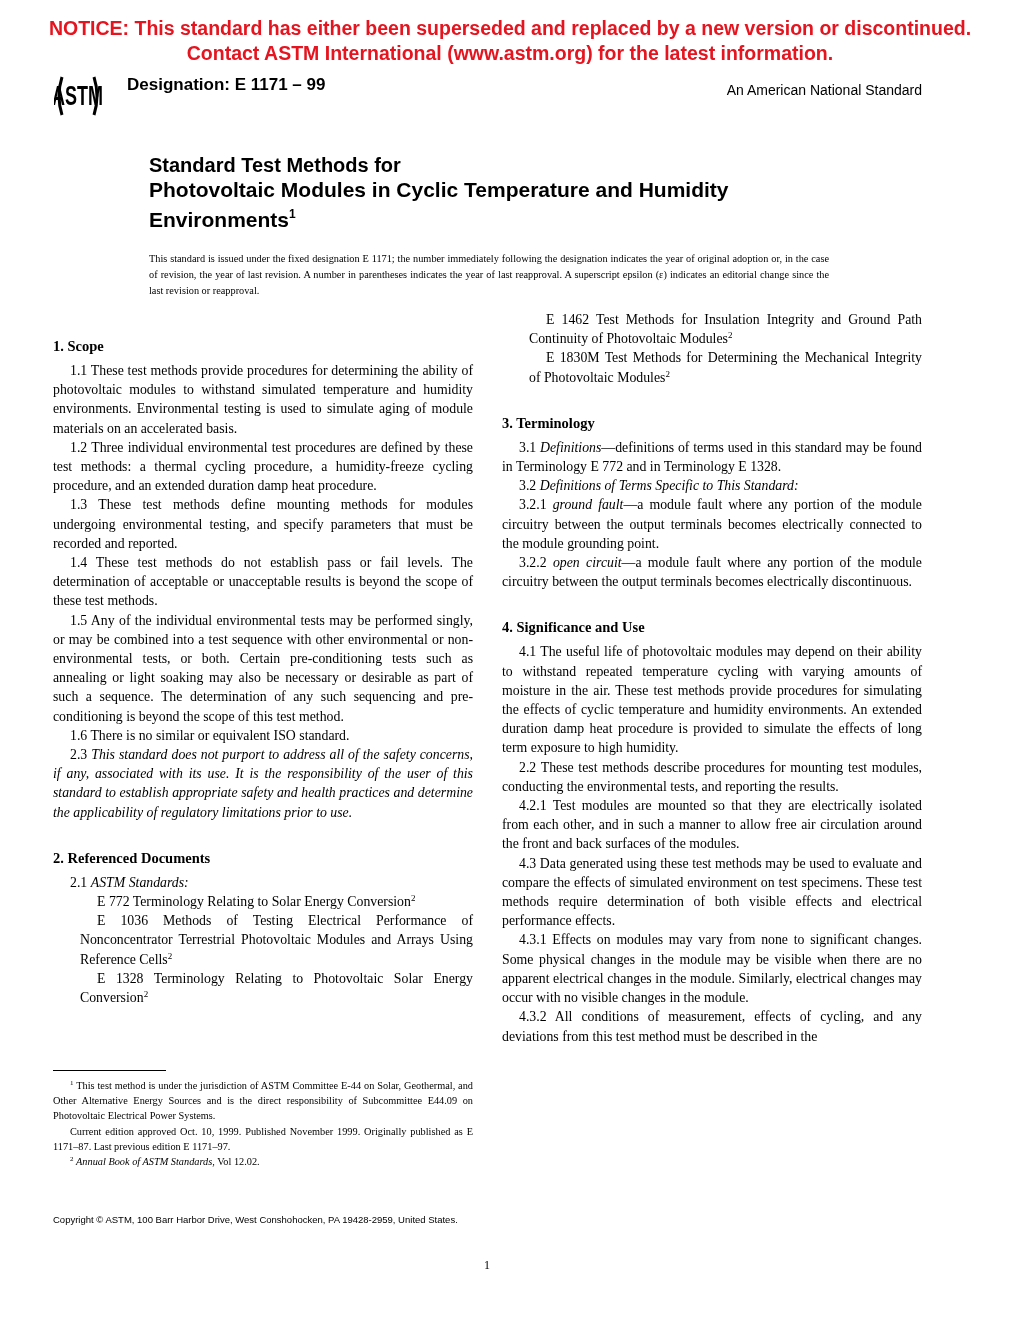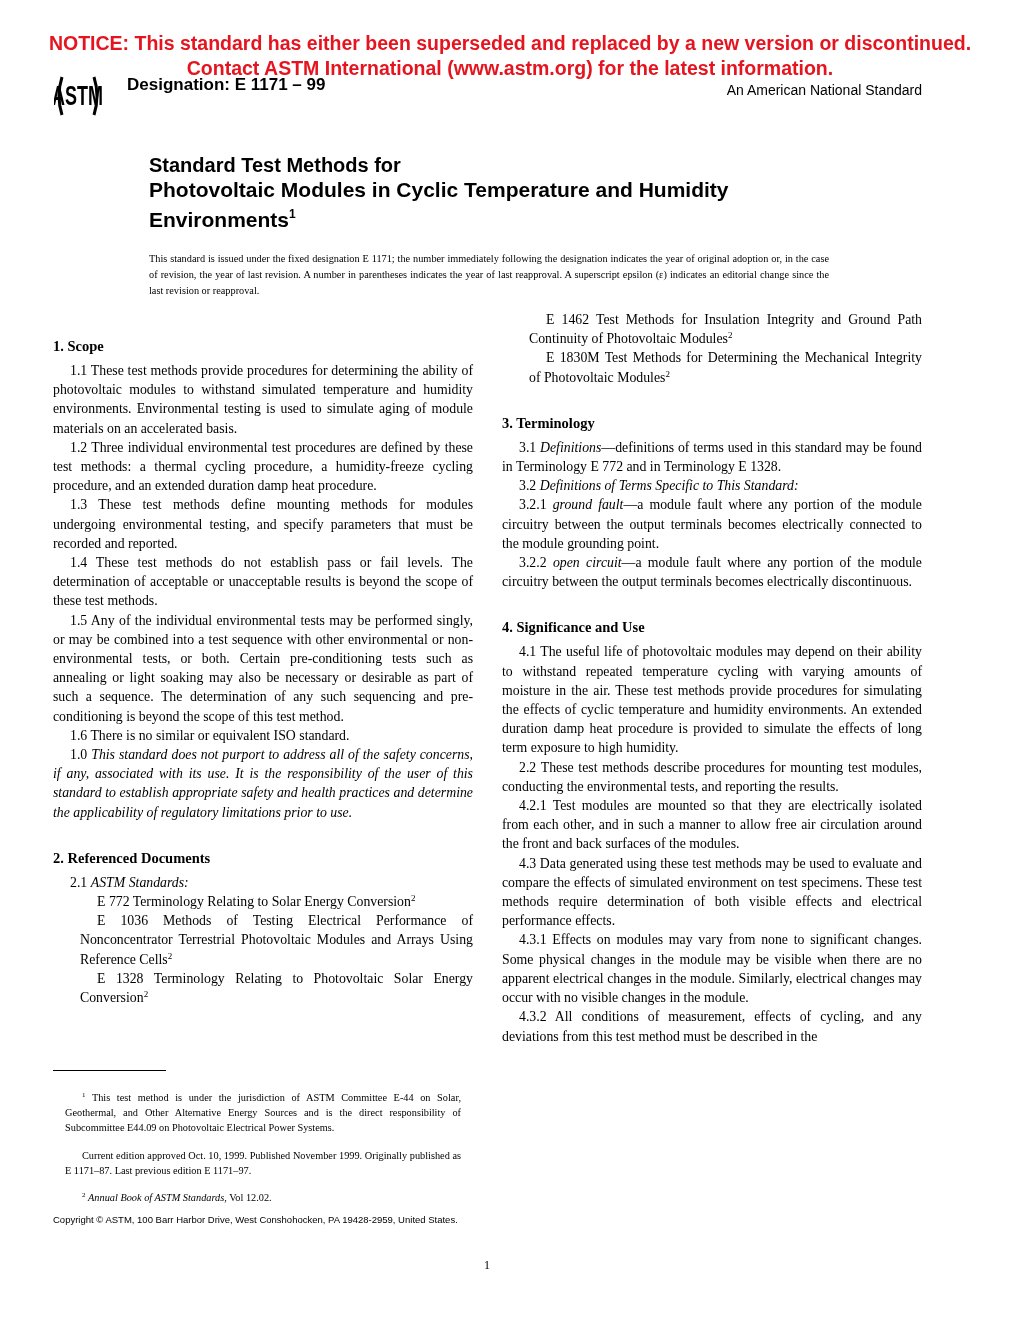--- a/index.html
+++ b/index.html
@@ -1,17 +1,17 @@
 <!DOCTYPE html>
 <html><head>
 <meta charset="utf-8">
 <style>
   html, body { margin: 0; padding: 0; background: #ffffff; }
   body { width: 1020px; height: 1320px; position: relative; overflow: hidden; color: #000; }
-  .notice { position: absolute; left: 0; width: 1020px; top: 31px; text-align: center;
+  .notice { position: absolute; left: 0; width: 1020px; top: 16px; text-align: center;
     font-family: "Liberation Sans", sans-serif; font-weight: bold; color: #e5141e; font-size: 19.5px; line-height: 25px; }
   .logo { position: absolute; left: 54px; top: 73px; width: 48px; height: 46px; }
   .designation { position: absolute; left: 115px; top: 75px; font-family: "Liberation Sans", sans-serif;
     font-weight: bold; font-size: 17px; margin-left: 12px; }
   .ans { position: absolute; right: 98px; top: 82px; font-family: Liberation Sans, sans-serif; font-size: 14px; }
   .title { position: absolute; left: 149px; top: 153px; font-family: "Liberation Sans", sans-serif; font-weight: bold; }
   .title .t1 { font-size: 20px; line-height: 24px; }
   .title .t2 { font-size: 21px; line-height: 25px; }
   .title sup { font-size: 12px; vertical-align: 9px; }
   .issued { position: absolute; left: 149px; top: 251px; width: 680px; font-family: "Liberation Serif", serif;
@@ -21,21 +21,21 @@
   .col-right { left: 502px; top: 310px; width: 420px; }
   .col p { margin: 0; text-align: justify; text-indent: 17px; }
   .col h2 { margin: 16px 0 5px 0; font-size: 14.5px; font-weight: bold; text-indent: 0; line-height: 20px; }
   .col .gap { height: 10px; }
   .ref { margin: 0; padding-left: 27px; text-indent: -10px; text-align: justify; }
   .ref2 { margin: 0; padding-left: 27px; text-indent: -10px; text-align: justify; }
   .col sup { font-size: 9px; vertical-align: 5px; line-height: 0; }
   .fnrule { position: absolute; left: 53px; top: 1070px; width: 113px; border-top: 1px solid #000; }
   .footnotes { position: absolute; left: 53px; top: 1078px; width: 420px; font-family: "Liberation Serif", serif;
     font-size: 10.3px; line-height: 15.2px; }
-  .footnotes p { margin: 12px; text-indent: 17px; text-align: justify; }
+  .footnotes p { margin: 0; text-indent: 17px; text-align: justify; }
   .footnotes sup { font-size: 7px; vertical-align: 4px; line-height: 0; }
   .copyright { position: absolute; left: 53px; top: 1214px; font-family: "Liberation Sans", sans-serif; font-size: 9.5px; }
   .pagenum { position: absolute; left: 484px; top: 1258px; font-family: "Liberation Serif", serif; font-size: 12px; }
   i { font-style: italic; }
 </style>
 </head>
 <body>
 
 <div class="notice">
   <div>NOTICE: This standard has either been superseded and replaced by a new version or discontinued.</div>
@@ -60,21 +60,21 @@
 <div class="issued">This standard is issued under the fixed designation E 1171; the number immediately following the designation indicates the year of original adoption or, in the case of revision, the year of last revision. A number in parentheses indicates the year of last reapproval. A superscript epsilon (ε) indicates an editorial change since the last revision or reapproval.</div>
 
 <div class="col col-left">
   <h2>1. Scope</h2>
   <p>1.1 These test methods provide procedures for determining the ability of photovoltaic modules to withstand simulated temperature and humidity environments. Environmental testing is used to simulate aging of module materials on an accelerated basis.</p>
   <p>1.2 Three individual environmental test procedures are defined by these test methods: a thermal cycling procedure, a humidity-freeze cycling procedure, and an extended duration damp heat procedure.</p>
   <p>1.3 These test methods define mounting methods for modules undergoing environmental testing, and specify parameters that must be recorded and reported.</p>
   <p>1.4 These test methods do not establish pass or fail levels. The determination of acceptable or unacceptable results is beyond the scope of these test methods.</p>
   <p>1.5 Any of the individual environmental tests may be performed singly, or may be combined into a test sequence with other environmental or non-environmental tests, or both. Certain pre-conditioning tests such as annealing or light soaking may also be necessary or desirable as part of such a sequence. The determination of any such sequencing and pre-conditioning is beyond the scope of this test method.</p>
   <p>1.6 There is no similar or equivalent ISO standard.</p>
-  <p><span>1.0</span> <i>This standard does not purport to address all of the safety concerns, if any, associated with its use. It is the responsibility of the user of this standard to establish appropriate safety and health practices and determine the applicability of regulatory limitations prior to use.</i></p>
+  <p><span>2.3</span> <i>This standard does not purport to address all of the safety concerns, if any, associated with its use. It is the responsibility of the user of this standard to establish appropriate safety and health practices and determine the applicability of regulatory limitations prior to use.</i></p>
   <div class="gap"></div>
   <h2>2. Referenced Documents</h2>
   <p><span>2.1</span> <i>ASTM Standards:</i></p>
   <p class="ref"><span>E 772  Terminology Relating to Solar Energy Conversion</span><sup>2</sup></p>
   <p class="ref"><span>E 1036  Methods of Testing Electrical Performance of Nonconcentrator Terrestrial Photovoltaic Modules and Arrays Using Reference Cells</span><sup>2</sup></p>
   <p class="ref"><span>E 1328  Terminology Relating to Photovoltaic Solar Energy Conversion</span><sup>2</sup></p>
 </div>
 
 <div class="col col-right">
   <p class="ref2"><span>E 1462  Test Methods for Insulation Integrity and Ground Path Continuity of Photovoltaic Modules</span><sup>2</sup></p>

